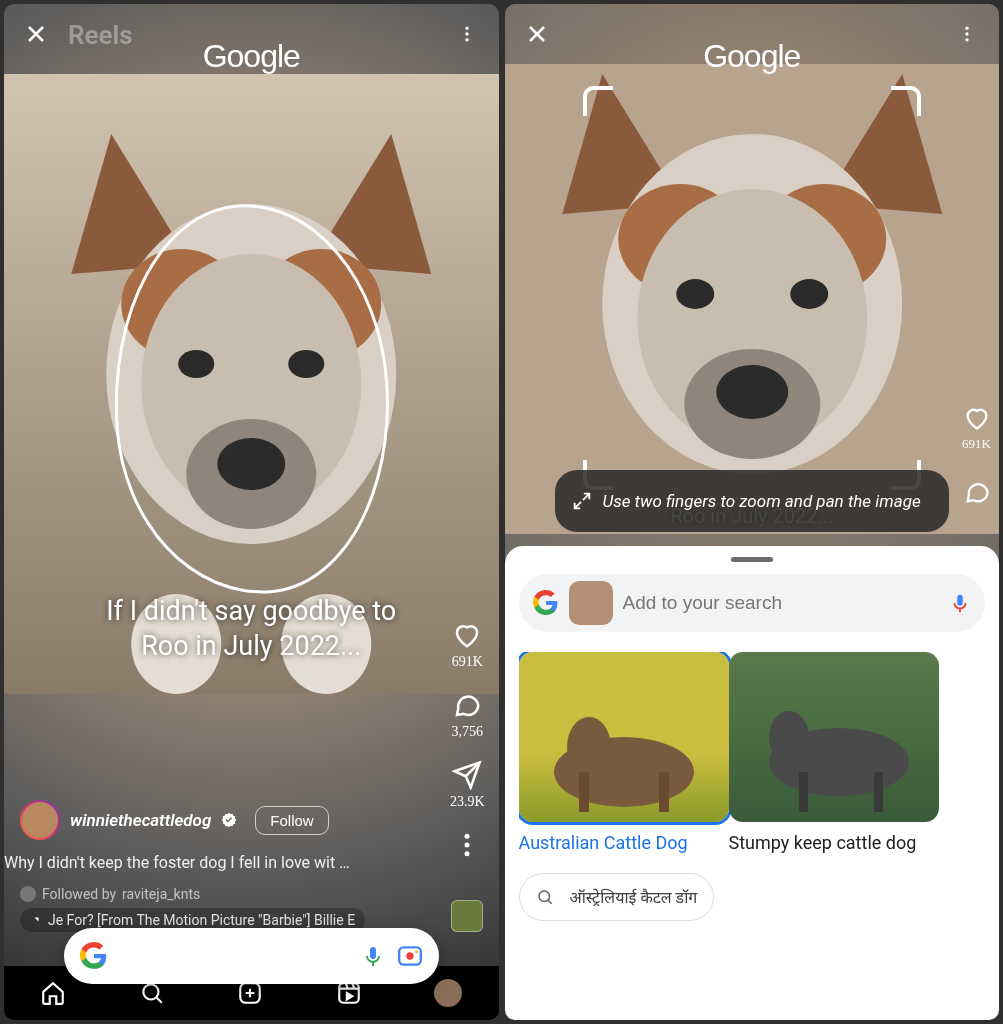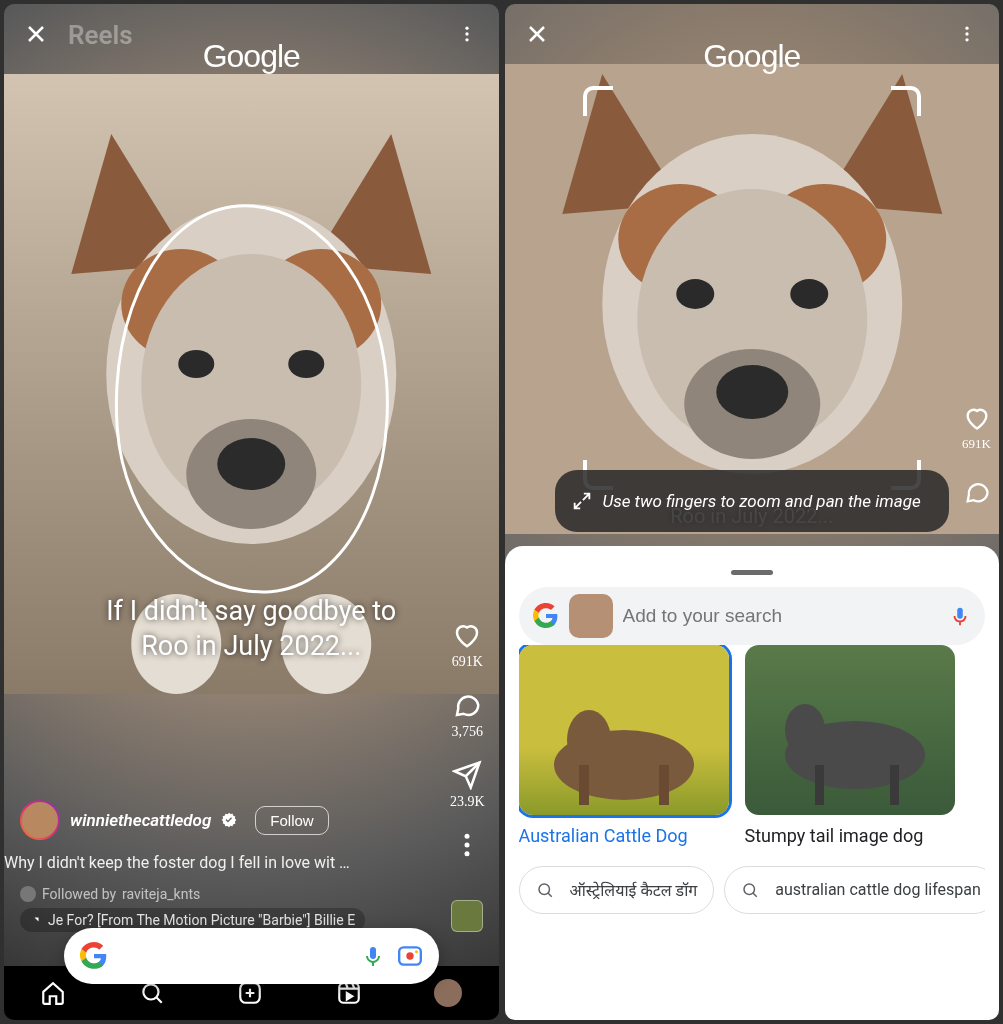--- a/index.html
+++ b/index.html
@@ -71,27 +71,27 @@
   .lens{width:26px;height:26px;}
   
   .ignav{position:absolute;left:0;right:0;bottom:0;height:54px;background:#000;display:flex;align-items:center;justify-content:space-around;z-index:10;}
   .ignav svg{width:26px;height:26px;}
   .ignav .prof{width:28px;height:28px;border-radius:50%;background:#8a6d5a;}
   .audio-thumb{position:absolute;right:16px;bottom:88px;width:32px;height:32px;border-radius:6px;background:#6a7a3f;border:1px solid rgba(255,255,255,.4);}
   
   .tip{position:absolute;left:50px;right:50px;top:466px;background:rgba(40,40,40,.85);border-radius:22px;padding:20px 16px;display:flex;align-items:center;gap:10px;font-size:17px;z-index:25;font-style:italic;}
   .tip svg{width:22px;height:22px;flex:none;}
   
-  .sheet{position:absolute;left:0;right:0;bottom:0;top:542px;background:#fff;border-radius:18px 18px 0 0;color:#202124;padding:28px 14px 0;z-index:30;display:flex;flex-direction:column;}
+  .sheet{position:absolute;left:0;right:0;bottom:0;top:542px;background:#fff;border-radius:18px 18px 0 0;color:#202124;padding:15px 14px 0;z-index:30;display:flex;flex-direction:column;}
   .grab{width:42px;height:5px;border-radius:3px;background:#6b6b6b;margin:-4px auto 12px;}
   .searchbox{background:#f1f3f4;border-radius:30px;height:58px;display:flex;align-items:center;padding:0 14px;gap:10px;}
   .searchbox .thumb{width:44px;height:44px;border-radius:10px;background:#b59075;}
   .searchbox input{flex:1;border:none;background:none;font-size:19px;color:#5f6368;outline:none;}
   .searchbox .mic{width:22px;}
-  .results{display:flex;gap:16px;overflow:hidden;}
+  .results{display:flex;margin-top:20px;overflow:hidden;}
   .card{flex:none;width:210px;}
   .card .img{width:100%;height:170px;border-radius:14px;background:#7a8a5a;position:relative;overflow:hidden;}
   .card.sel .img{box-shadow:0 0 0 3px #1a73e8;}
   .card .label{margin-top:10px;font-size:18px;line-height:1.25;}
   .card.sel .label{color:#1a73e8;}
   .chips{display:flex;gap:10px;margin-top:18px;overflow:hidden;}
   .chip{flex:none;border:1px solid #dadce0;border-radius:24px;padding:12px 16px;display:flex;align-items:center;gap:16px;font-size:16px;color:#3c4043;white-space:nowrap;}
   .chip svg{width:18px;height:18px;}
 </style>
 </head>
@@ -341,36 +341,29 @@
       </div>
       <div class="card">
         <div class="img" style="background:linear-gradient(#5a7a4a,#3a5a3a)">
           <svg viewBox="0 0 210 170" style="position:absolute;inset:0">
             <ellipse cx="110" cy="110" rx="70" ry="34" fill="#4a4a4a"></ellipse>
             <ellipse cx="60" cy="85" rx="20" ry="26" fill="#4a4a4a"></ellipse>
             <rect x="70" y="120" width="9" height="40" fill="#3a3a3a"></rect>
             <rect x="145" y="120" width="9" height="40" fill="#3a3a3a"></rect>
           </svg>
         </div>
-        <div class="label">Stumpy tail image dog</div>
+        <div class="label">Stumpy keep cattle dog</div>
       </div>
     </div>
 
     <div class="chips">
       <div class="chip">
         <svg viewBox="0 0 24 24" fill="none" stroke="#5f6368" stroke-width="2">
             <circle cx="11" cy="11" r="7"></circle>
             <path d="M21 21l-5-5"></path>
           </svg>
         <span>ऑस्ट्रेलियाई कैटल डॉग</span>
       </div>
-      <div class="chip">
-        <svg viewBox="0 0 24 24" fill="none" stroke="#5f6368" stroke-width="2">
-            <circle cx="11" cy="11" r="7"></circle>
-            <path d="M21 21l-5-5"></path>
-          </svg>
-        <span>australian cattle dog lifespan</span>
-      </div>
 
     </div>
   </div>
 
 </div>
 
 </body></html>

